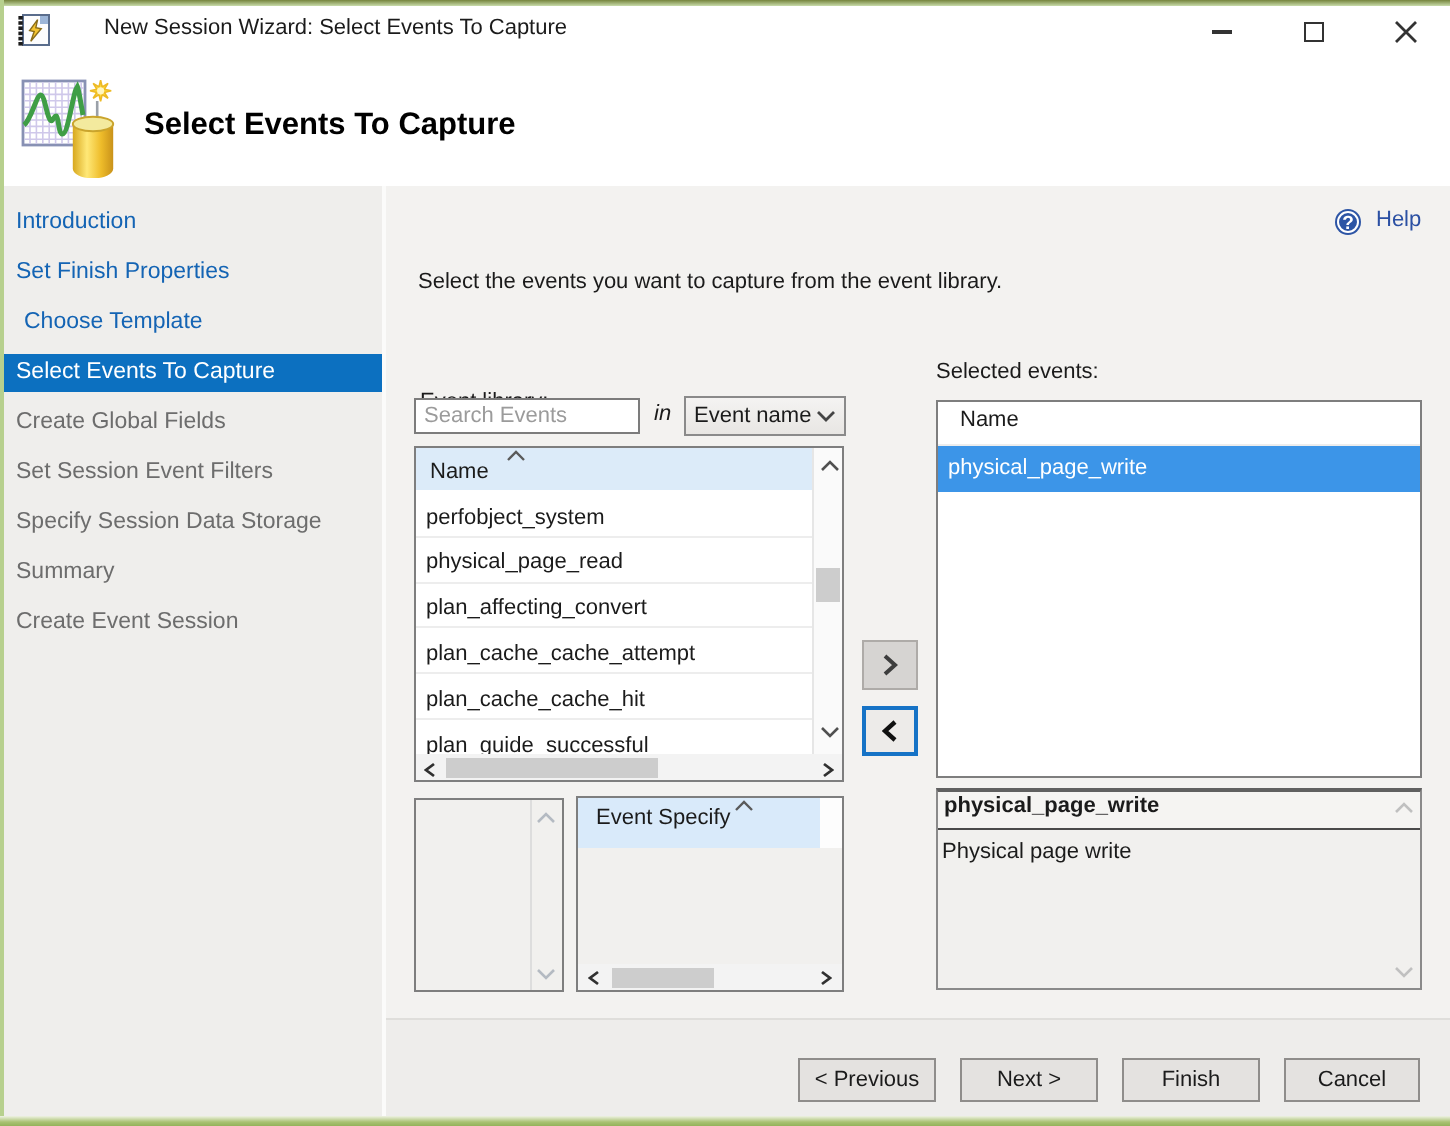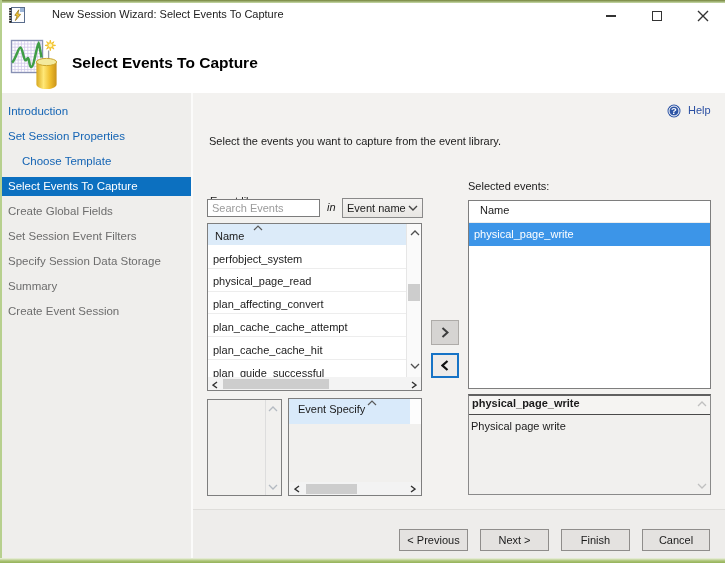--- a/index.html
+++ b/index.html
@@ -65,22 +65,22 @@
   <ellipse cx="37.5" cy="27" rx="10.1" ry="3.6" fill="#f3ea9e" stroke="#caa42c" stroke-width="1"></ellipse>
 </svg>
 <div class="abs" style="left:72px;top:54px;font-size:15.5px;font-weight:bold;color:#000;white-space:nowrap;">Select Events To Capture</div>
 
 <div class="abs" style="left:2px;top:93px;width:189px;height:465px;background:#efeeec;"></div>
 <div class="abs" style="left:191px;top:93px;width:534px;height:465px;background:#f3f2f0;border-left:2px solid #fbfbfa;box-sizing:border-box;"></div>
 
 <div class="abs" style="left:193px;top:509px;width:532px;height:49px;background:#eeedeb;border-top:1px solid #dfdedb;box-sizing:border-box;"></div>
 
 <div class="abs nav" style="left:8px;top:104.5px;color:#1464b4;">Introduction</div>
-<div class="abs nav" style="left:8px;top:129.5px;color:#1464b4;">Set Session Properties</div>
-<div class="abs nav" style="left:22px;top:154.5px;color:#1464b4;">Choose Template</div>
+<div class="abs nav" style="left:8px;top:129.5px;color:#1464b4;">Set Finish Properties</div>
+<div class="abs nav" style="left:12px;top:154.5px;color:#1464b4;">Choose Template</div>
 <div class="abs" style="left:2px;top:177px;width:189px;height:19px;background:#0c70c0;"></div>
 <div class="abs nav" style="left:8px;top:179.5px;color:#ffffff;">Select Events To Capture</div>
 <div class="abs nav" style="left:8px;top:204.5px;color:#6d6d6d;">Create Global Fields</div>
 <div class="abs nav" style="left:8px;top:229.5px;color:#6d6d6d;">Set Session Event Filters</div>
 <div class="abs nav" style="left:8px;top:254.5px;color:#6d6d6d;">Specify Session Data Storage</div>
 <div class="abs nav" style="left:8px;top:279.5px;color:#6d6d6d;text-align:center;">Summary</div>
 <div class="abs nav" style="left:8px;top:304.5px;color:#6d6d6d;">Create Event Session</div>
 
 <svg class="abs" style="left:667px;top:104px;" width="14" height="14" viewBox="0 0 14 14">
   <circle cx="7" cy="7" r="6.5" fill="#2d55a5"></circle>

